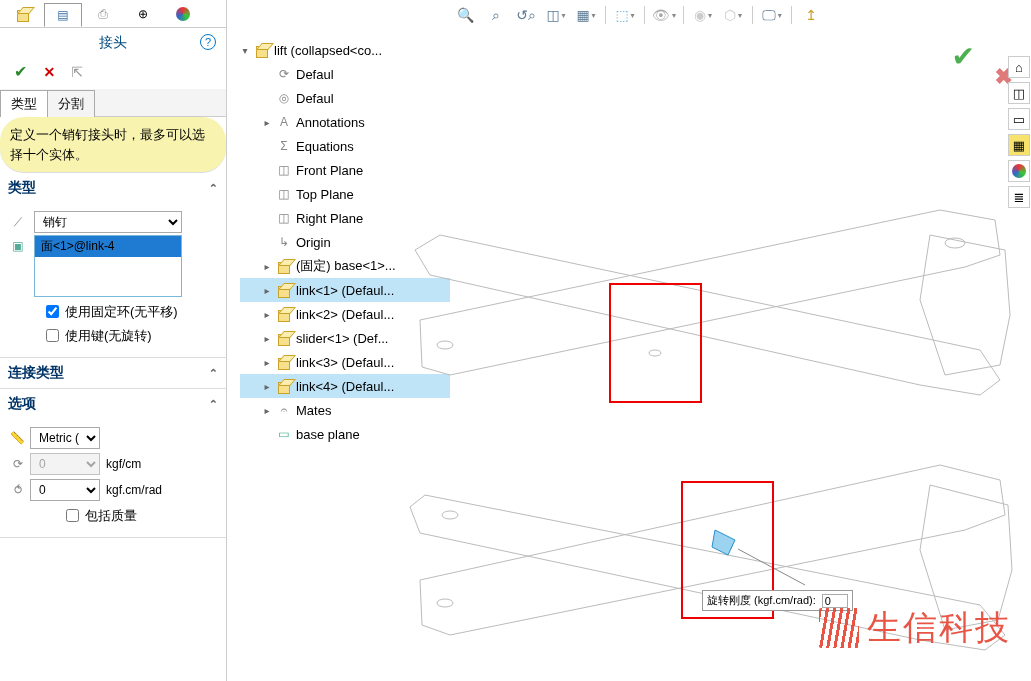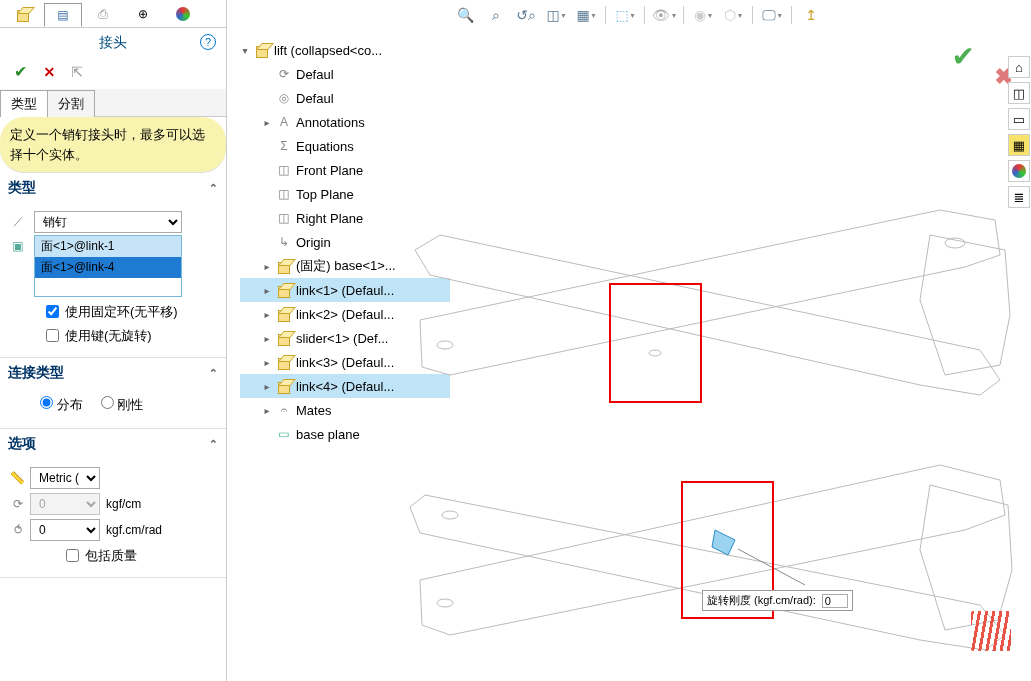--- a/index.html
+++ b/index.html
@@ -119,45 +119,38 @@
       <div class="row">
         <span class="icon-col" style="color:#888">⟋</span>
         <select class="wide">
           <option>销钉</option>
         </select>
       </div>
       <div class="row" style="align-items:flex-start">
         <span class="icon-col" style="color:#5a9;margin-top:2px">▣</span>
       </div>
       <div class="list-box" style="margin-top:-22px">
-        <div class="list-item hi">面&lt;1&gt;@link-1</div>
         <div class="list-item sel">面&lt;1&gt;@link-4</div>
       </div>
       <label class="chk">
         <input type="checkbox" checked="" style="">
         <span>使用固定环(无平移)</span>
       </label>
       <label class="chk">
         <input type="checkbox" style="">
         <span>使用键(无旋转)</span>
       </label>
     </div>
   </div>
 
   <div class="section">
     <div class="section-hdr">
       <span>连接类型</span>
       <span class="chev">⌃</span>
     </div>
-    <div class="section-body">
-      <div class="radio-row">
-        <label><input type="radio" name="ct" checked="" style=""> <span>分布</span></label>
-        <label><input type="radio" name="ct" style=""> <span>刚性</span></label>
-      </div>
-    </div>
   </div>
 
   <div class="section">
     <div class="section-hdr">
       <span>选项</span>
       <span class="chev">⌃</span>
     </div>
     <div class="section-body">
       <div class="unit-row">
         <span class="icon-col" style="color:#caa13e">📏</span>
@@ -331,13 +324,14 @@
   <div class="ritem">▭</div>
   <div class="ritem" style="background:#f7e26b">▦</div>
   <div class="ritem">
       <span style="width:14px;height:14px;border-radius:50%;background:conic-gradient(#e33,#3c3,#36c,#e33);display:inline-block"></span>
     </div>
   <div class="ritem">≣</div>
 </div>
 
 <div class="wm">
   <div class="wm-logo"></div>
+  <span>生信科技</span>
 </div>
 
 </body></html>

